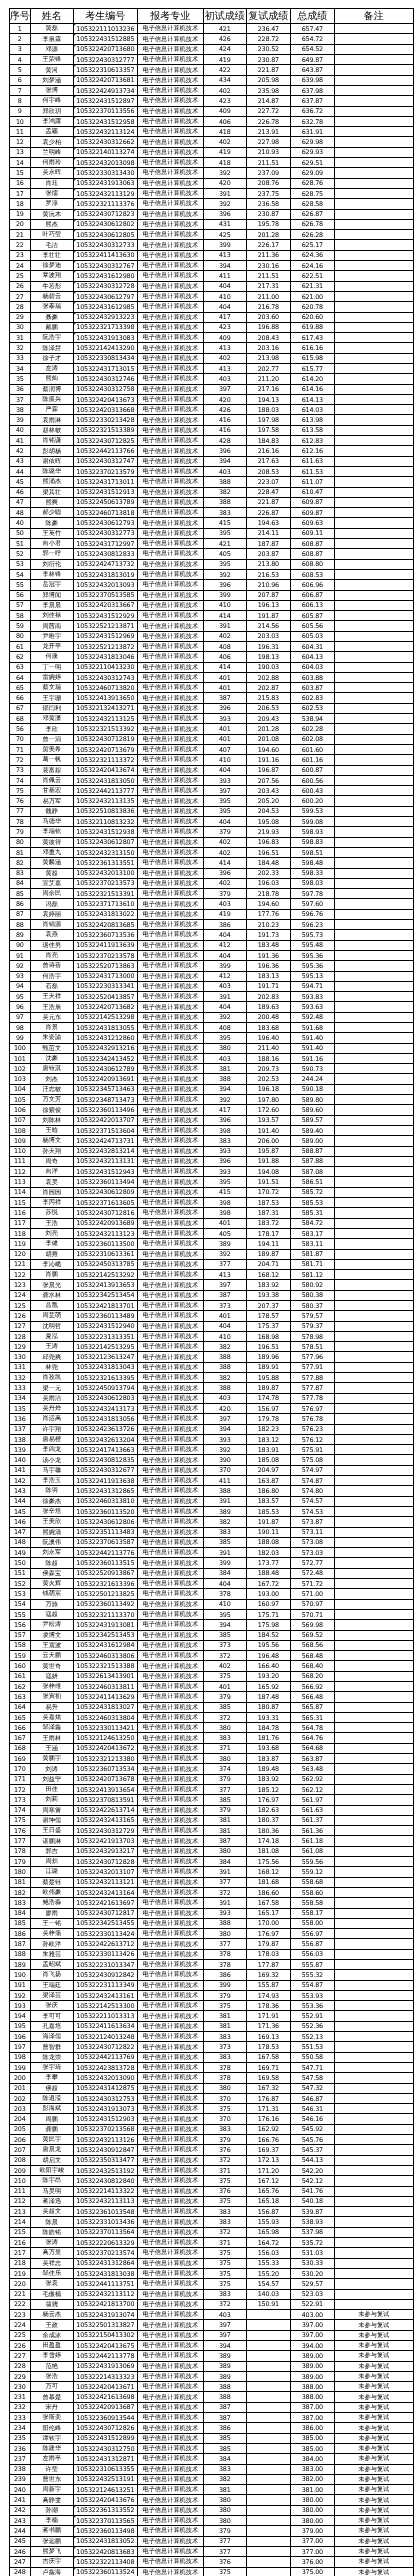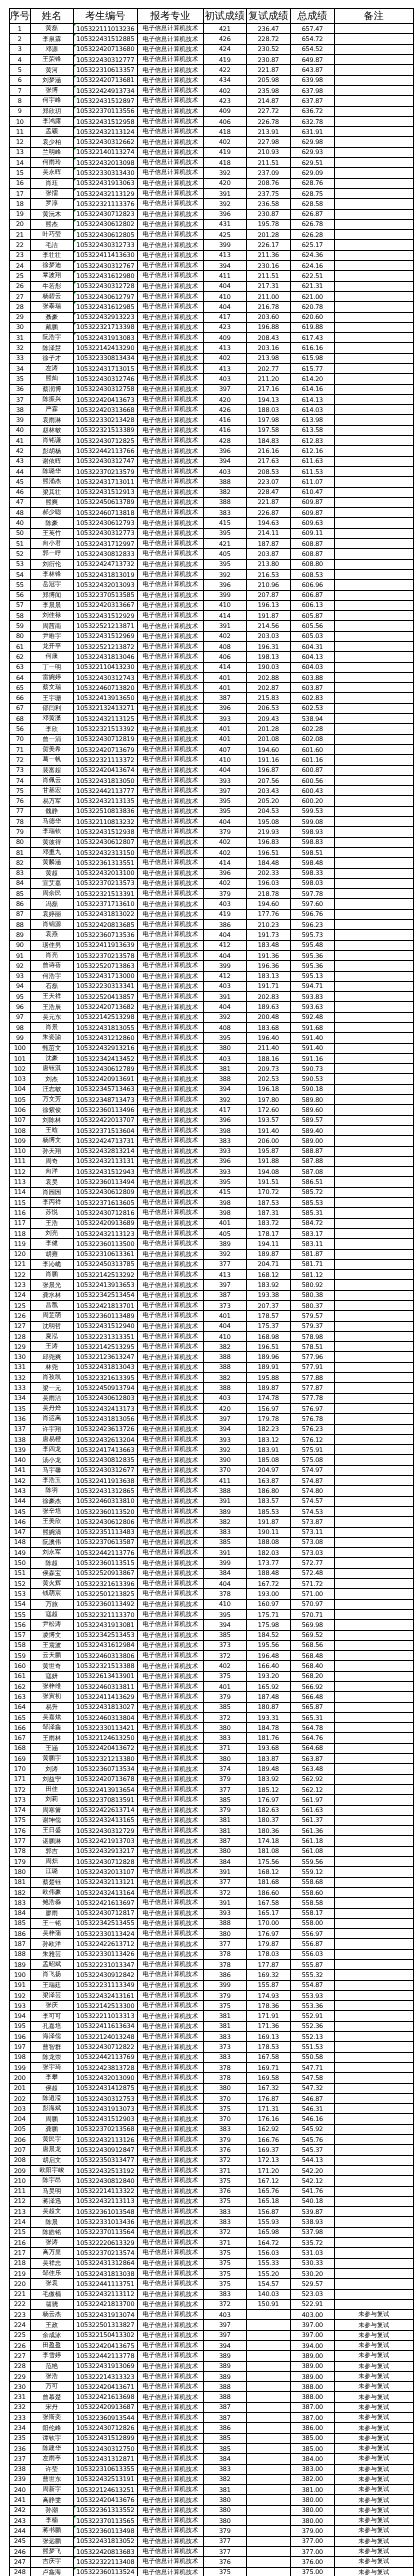--- a/index.html
+++ b/index.html
@@ -1064,21 +1064,21 @@
           <td class="num">590.73</td>
           <td class="zh"></td>
         </tr>
         <tr>
           <td class="num">103</td>
           <td class="zh">刘杰</td>
           <td class="num idcell">105322420913691</td>
           <td class="zh">电子信息计算机技术</td>
           <td class="num">388</td>
           <td class="num">202.53</td>
-          <td class="num">590.53</td>
+          <td class="num">244.24</td>
           <td class="zh"></td>
         </tr>
         <tr>
           <td class="num">104</td>
           <td class="zh">汪志敏</td>
           <td class="num idcell">105322345713463</td>
           <td class="zh">电子信息计算机技术</td>
           <td class="num">394</td>
           <td class="num">196.18</td>
           <td class="num">590.18</td>

